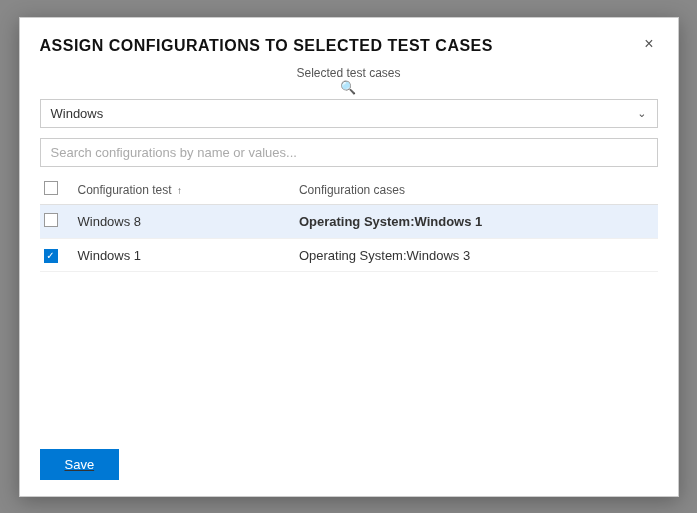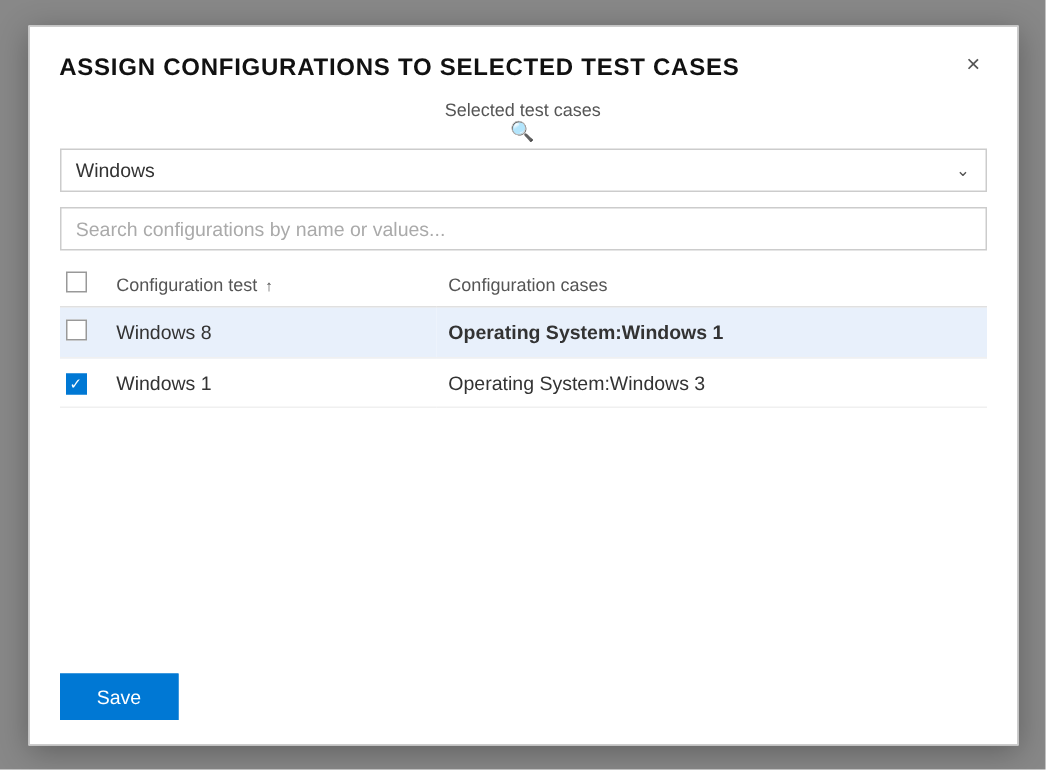--- a/index.html
+++ b/index.html
@@ -147,20 +147,21 @@
       content: '✓';
       font-size: 10px;
       color: #fff;
     }
     .dialog-footer {
       padding: 16px 20px;
       display: flex;
       justify-content: flex-start;
       gap: 8px;
       margin-top: auto;
+      text-decoration: underline;
     }
     .btn {
       padding: 7px 24px;
       font-size: 13px;
       border: 1px solid #ccc;
       cursor: pointer;
       font-family: inherit;
     }
     .btn-primary {
       background: #0078d4;

